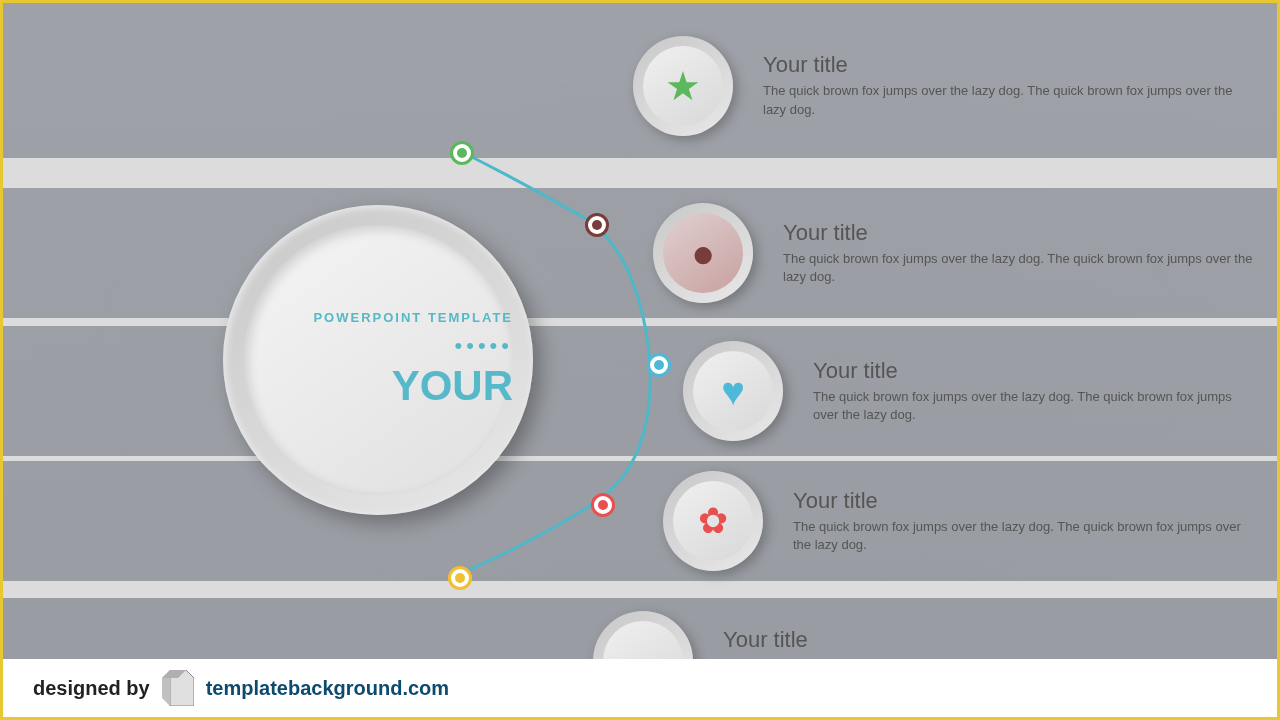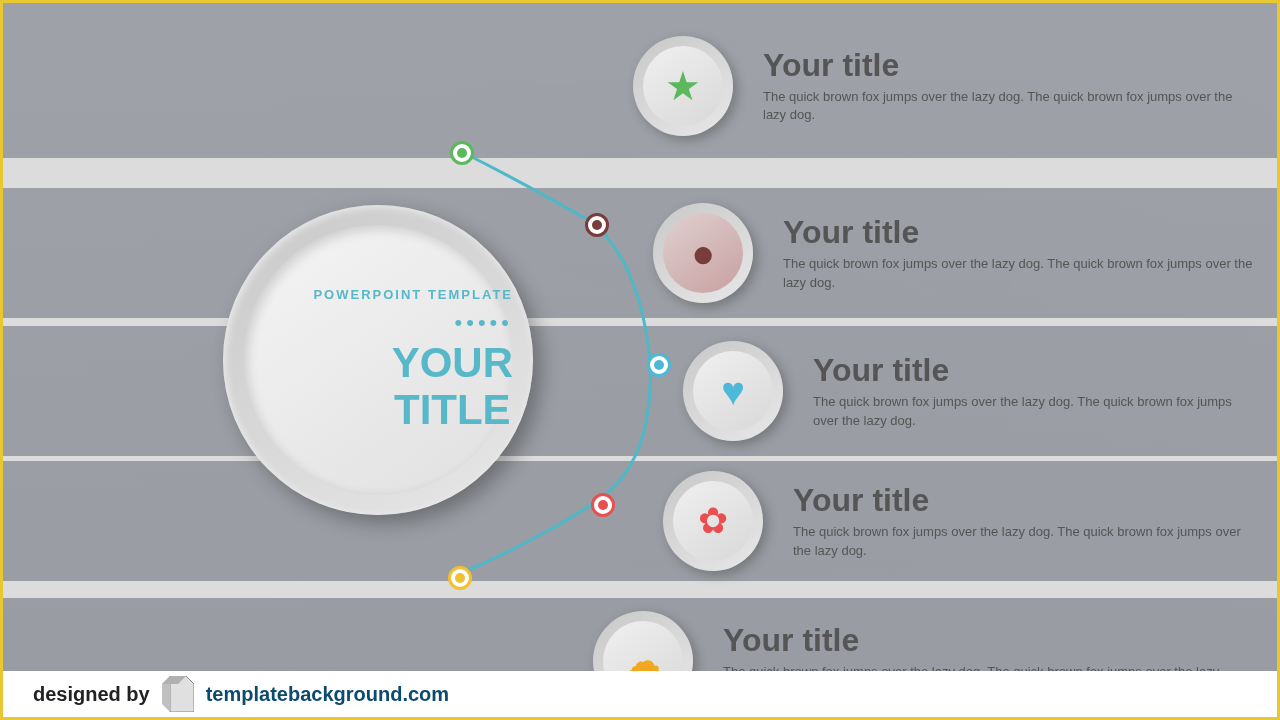--- a/index.html
+++ b/index.html
@@ -142,38 +142,38 @@
       align-items: center;
       justify-content: center;
       font-size: 36px;
     }
     .item-text-block {
       background: rgba(150,152,158,0.0);
       padding: 10px 20px 10px 30px;
       width: 560px;
     }
     .item-title {
-      font-size: 32px;
-      font-weight: bold;
+      font-size: 22px;
+      font-weight: normal;
       color: #555;
       margin-bottom: 4px;
     }
     .item-desc {
       font-size: 13px;
       color: #555;
       line-height: 1.4;
     }
 
     
     .footer {
       position: absolute;
       bottom: 0;
       left: 0;
       right: 0;
-      height: 46px;
+      height: 58px;
       background: white;
       display: flex;
       align-items: center;
       padding: 0 30px;
       z-index: 20;
     }
     .footer-designed {
       font-size: 20px;
       font-weight: bold;
       color: #222;
@@ -329,21 +329,20 @@
       <div class="node-dot-inner" style="background:#f0c030;"></div>
     </div>
   </div>
 
   <div class="main-circle-outer">
     <div class="main-circle-inner">
       <div class="circle-subtitle">POWERPOINT TEMPLATE</div>
       <div class="circle-dots">•••••</div>
       <div class="circle-title">
         <span>YOUR</span><br>
-        <span>TITLE</span>
       </div>
     </div>
   </div>
 
   <div class="item-panel item-1" style="top:5px; right:0; left:630px; height:155px; align-items:center;">
     <div class="icon-circle-wrap">
       <div class="icon-circle-outer">
         <div class="icon-circle-inner">
           <span style="color:#5cb85c;font-size:40px;">★</span>
         </div>

